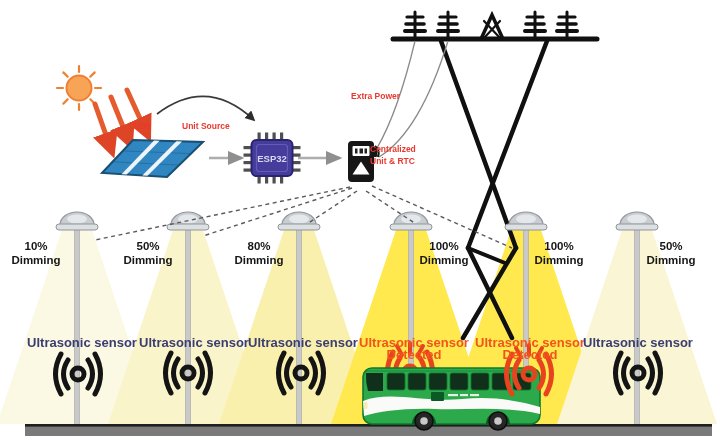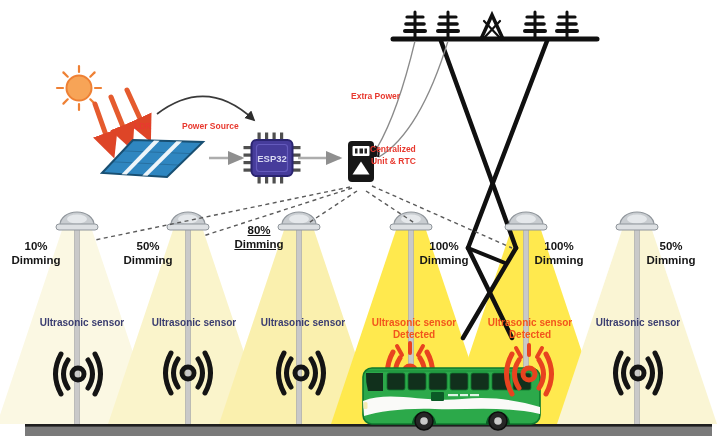--- a/index.html
+++ b/index.html
@@ -1,24 +1,24 @@
 <!DOCTYPE html>
 <html><head>
 <meta charset="utf-8">
 <style>
   html,body{margin:0;padding:0;background:#ffffff;}
   #stage{position:relative;width:720px;height:441px;background:#ffffff;overflow:hidden;
          font-family:"Liberation Sans",sans-serif;}
   #scene{position:absolute;left:0;top:0;}
   .lbl{position:absolute;}
   .dim{width:88px;text-align:center;font-weight:800;font-size:11.5px;line-height:13.5px;color:#161616;}
-  .sens{width:124px;text-align:center;font-weight:700;font-size:10px;line-height:11.5px;}
+  .sens{width:124px;text-align:center;font-weight:700;font-size:13px;line-height:11.5px;margin-top:20px;}
   .sens.nav{color:#3A3D70;}
   .sens.det{color:#F2551C;}
-  .redlbl{color:#E8392F;font-weight:700;font-size:8.5px;line-height:11.5px;white-space:nowrap;text-align:right;}
+  .redlbl{color:#E8392F;font-weight:700;font-size:8.5px;line-height:11.5px;white-space:nowrap;}
   .us-icon path,.us-icon circle{fill:none;stroke:#141414;stroke-width:5;stroke-linecap:round;}
   .us-icon.red path,.us-icon.red circle{stroke:#E8431F;}
   .us-icon .ray{stroke-width:4;}
   .tower line,.tower path{stroke:#101010;stroke-linecap:round;fill:none;}
 </style>
 </head>
 <body>
 
 <div id="stage">
 
@@ -278,36 +278,36 @@
         <path d="M-17,-20 Q-28,0 -17,20"></path>
     <path d="M10,-14 Q19,0 10,14"></path>
         <path d="M17,-20 Q28,0 17,20"></path>
     <path class="ray" d="M-8,-17 L-13,-26"></path>
         <path class="ray" d="M0,-19 L0,-29"></path>
         <path class="ray" d="M8,-17 L13,-26"></path>
   </g>
 </svg>
 
 <div class="lbl redlbl" style="left:134px;top:121px;">LDR</div>
-<div class="lbl redlbl" style="left:182px;top:121px;">Power Source</div>
+<div class="lbl redlbl" style="left:182px;top:121px;">Unit Source</div>
 <div class="lbl redlbl" style="left:351px;top:91px;">Extra Power</div>
 <div class="lbl redlbl" style="left:370px;top:144px;">
   <div>Centralized</div>
   <div>Unit &amp; RTC</div>
 </div>
 
 <div class="lbl dim" style="left:-8px;top:240px;">
   <div>10%</div>
   <div>Dimming</div>
 </div>
 <div class="lbl dim" style="left:104px;top:240px;">
   <div>50%</div>
   <div>Dimming</div>
 </div>
-<div class="lbl dim" style="left:215px;top:224px;text-decoration:underline;">
+<div class="lbl dim" style="left:215px;top:240px;">
   <div>80%</div>
   <div>Dimming</div>
 </div>
 <div class="lbl dim" style="left:400px;top:240px;">
   <div>100%</div>
   <div>Dimming</div>
 </div>
 <div class="lbl dim" style="left:515px;top:240px;">
   <div>100%</div>
   <div>Dimming</div>

